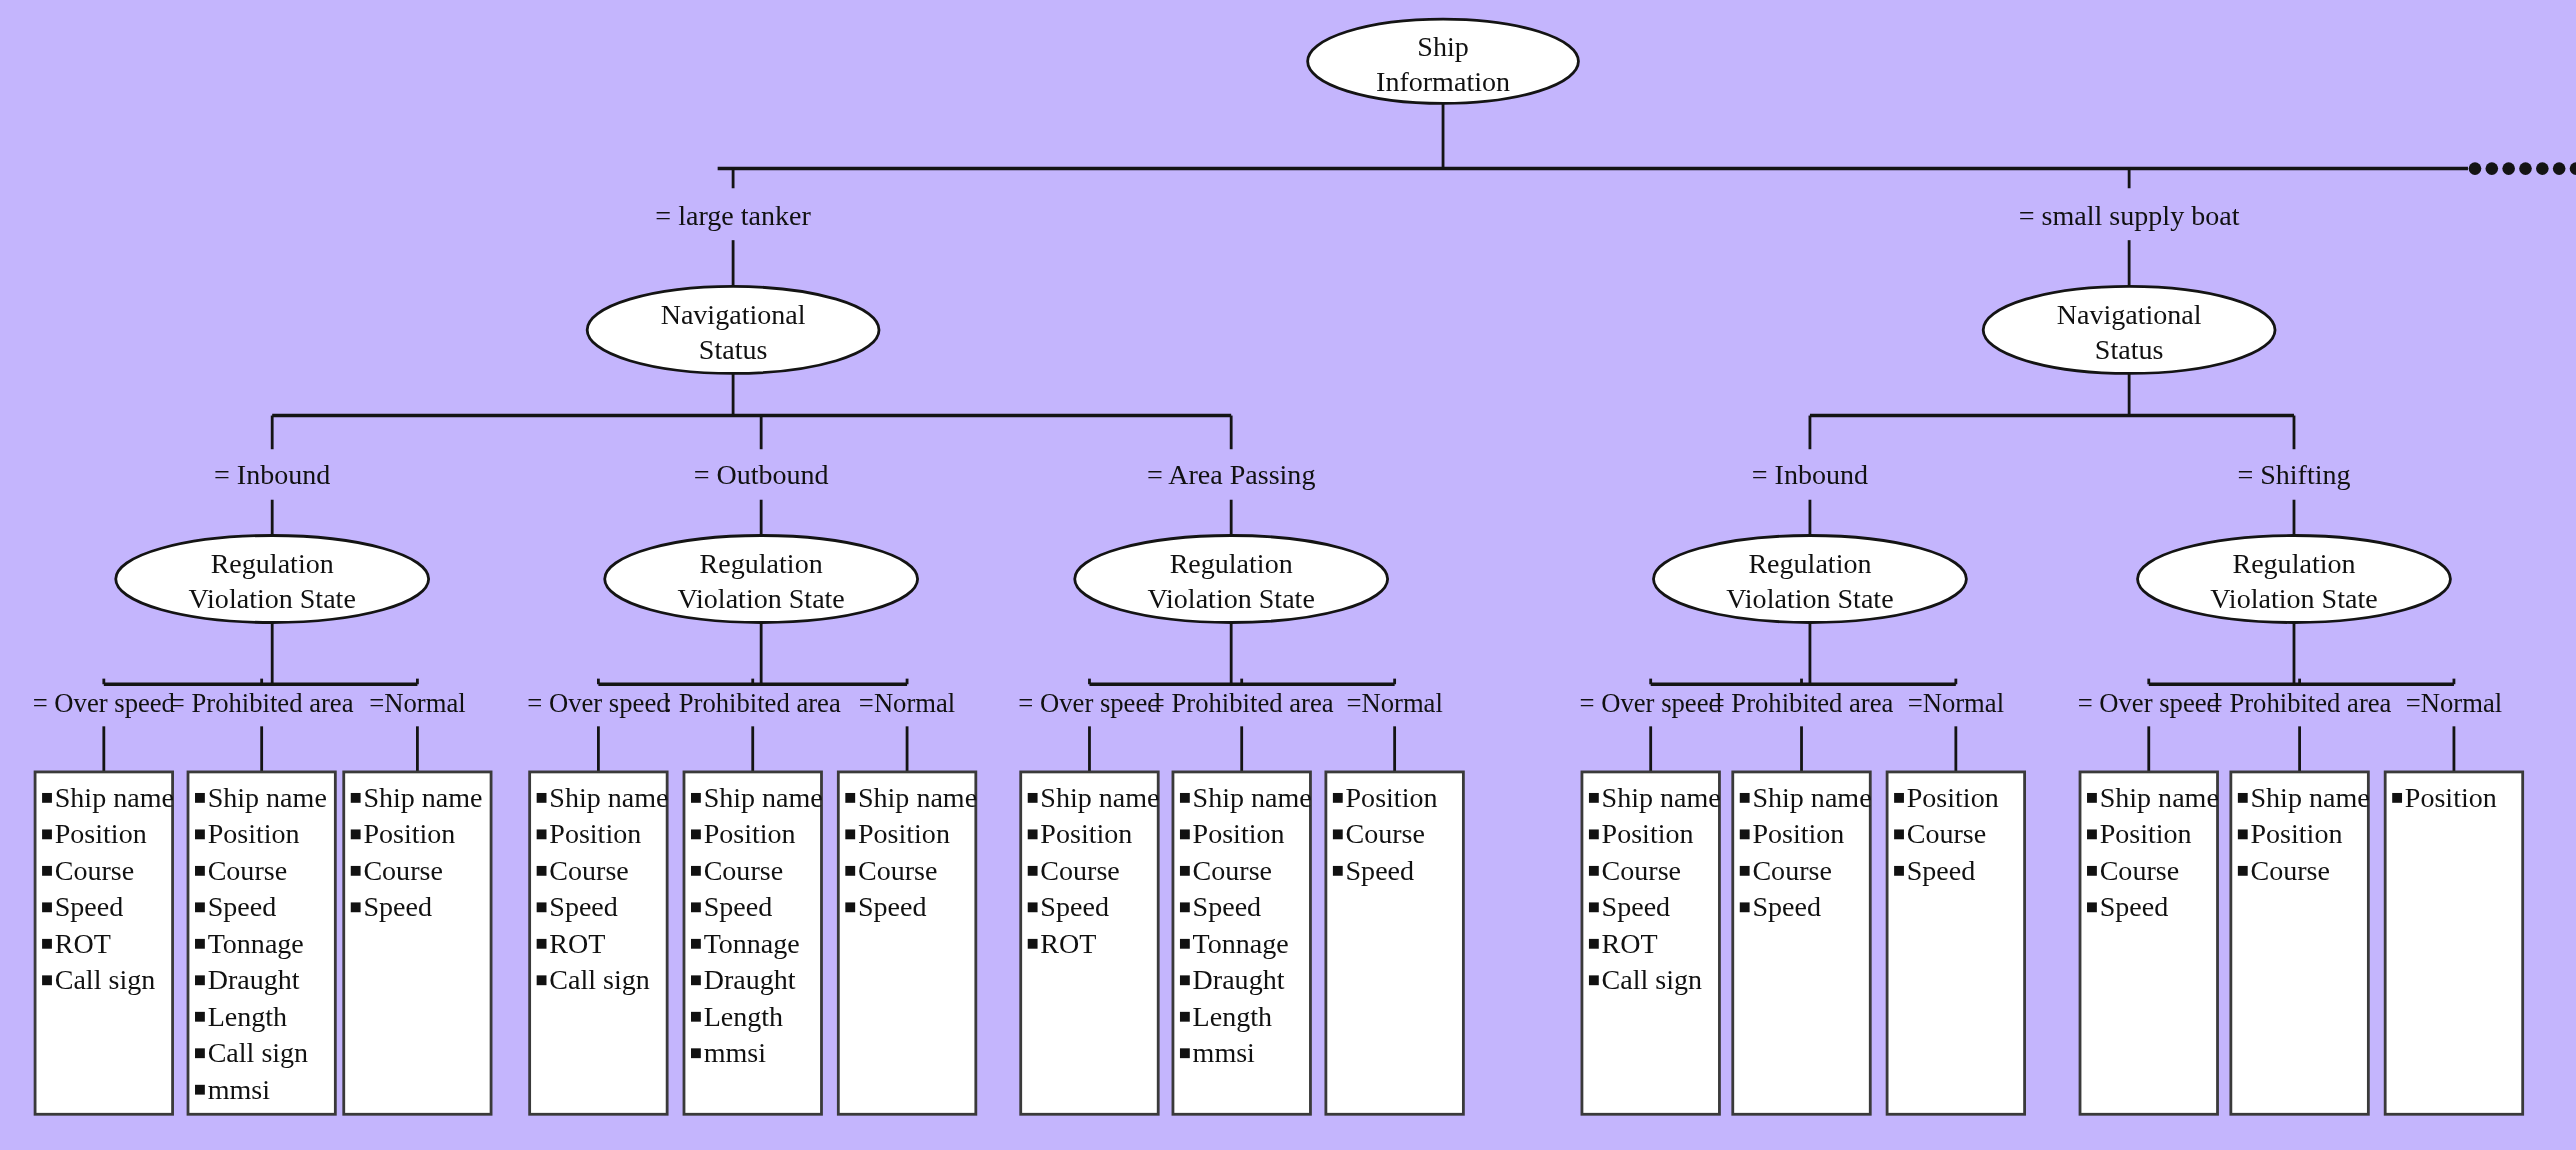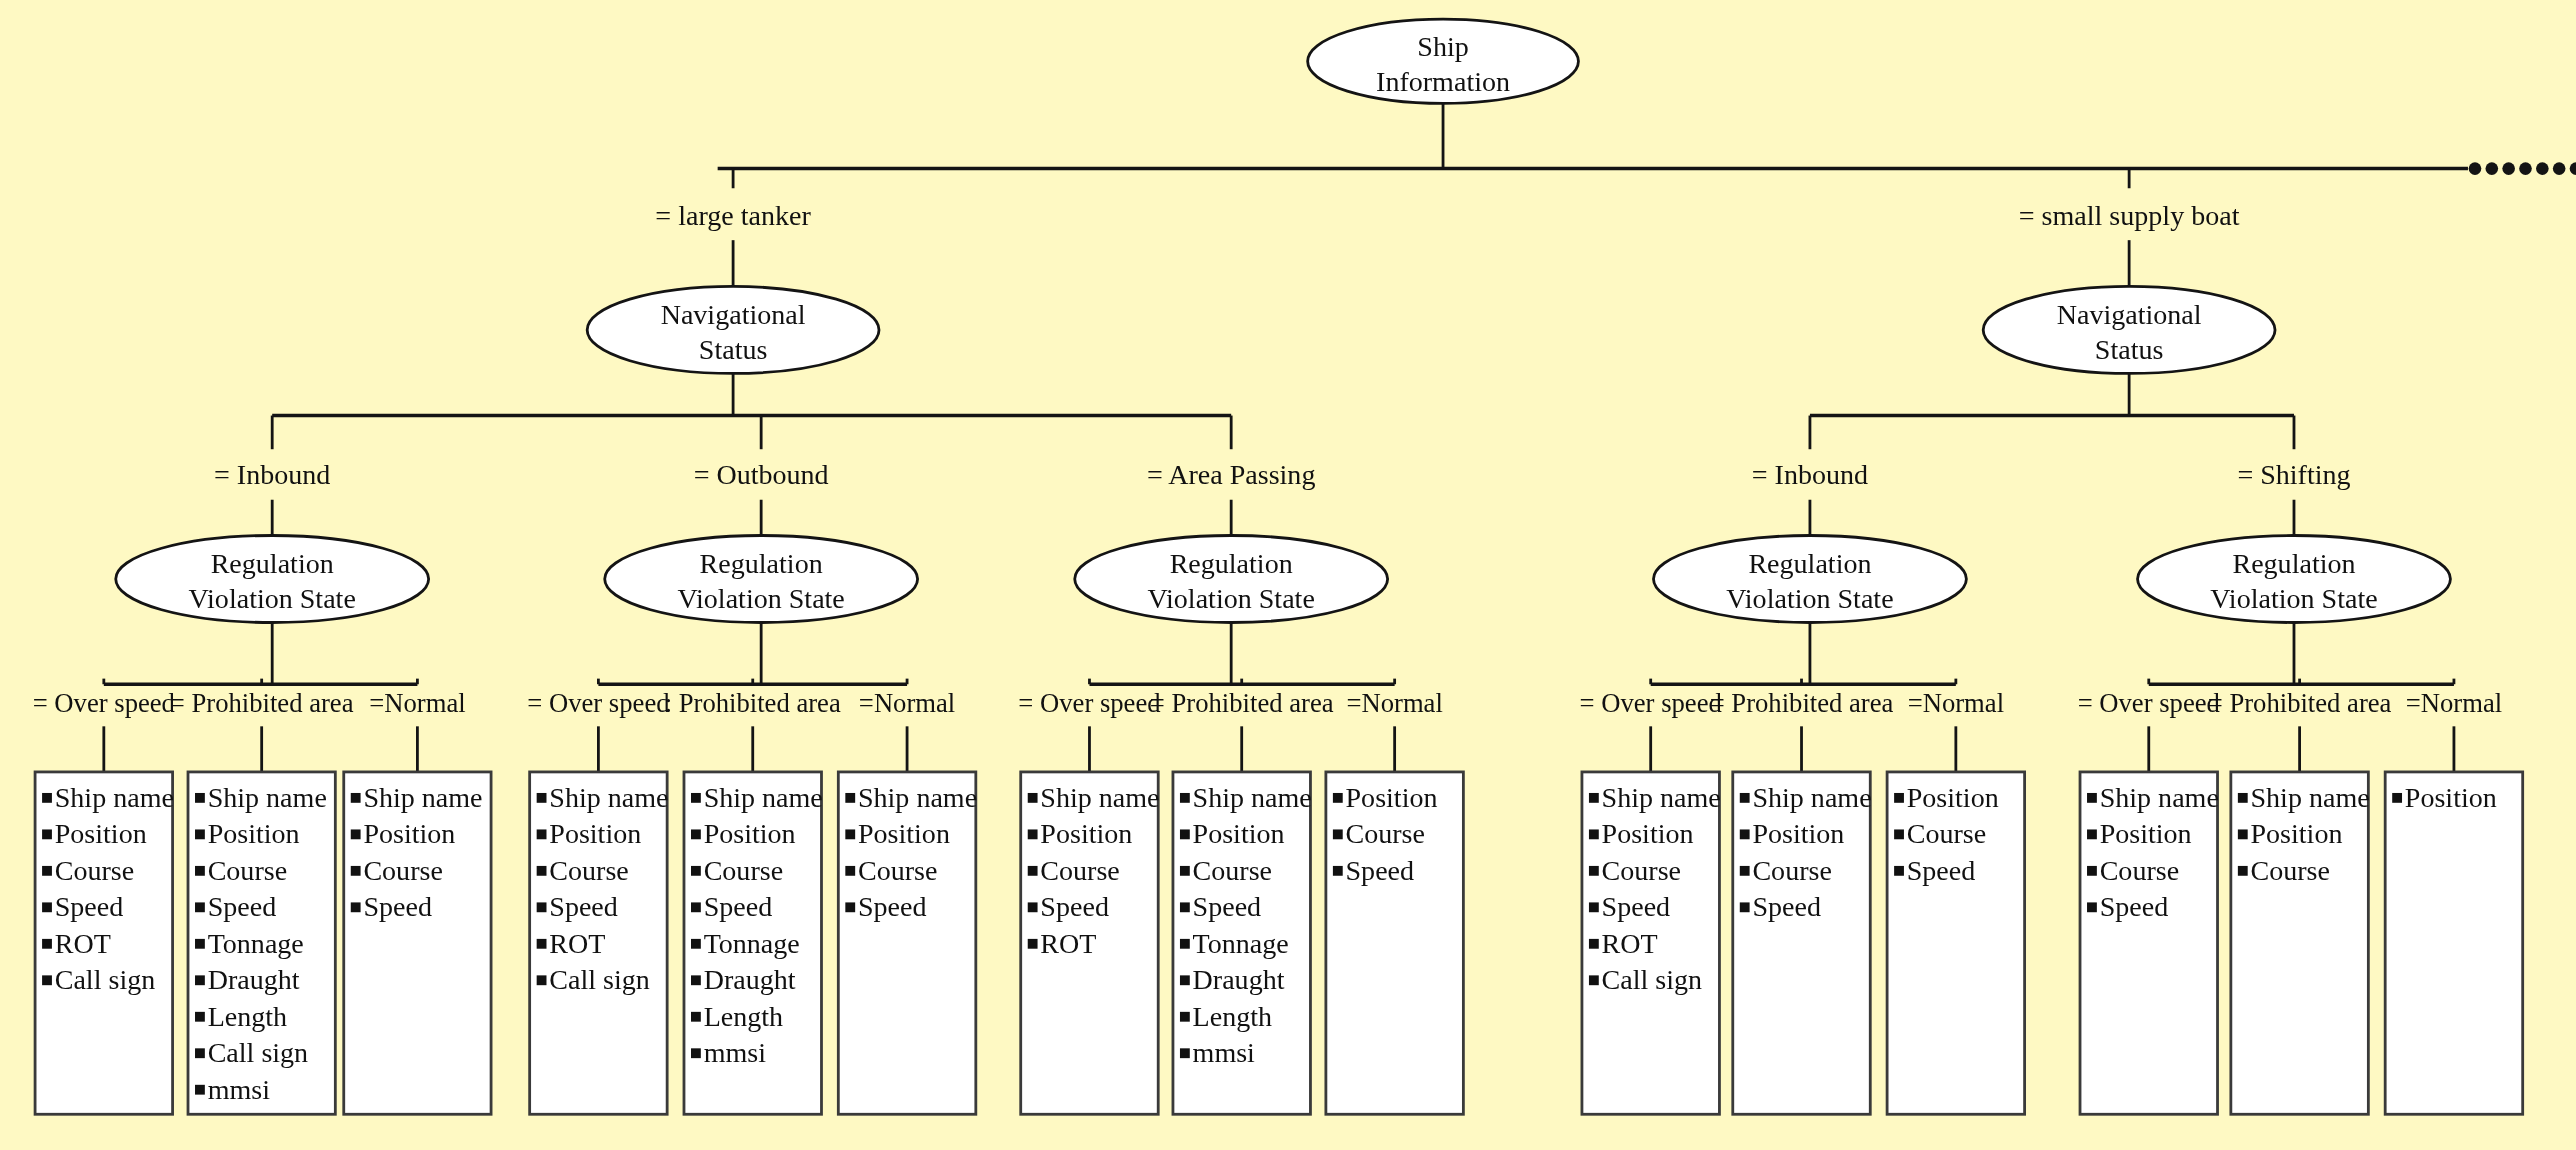--- a/index.html
+++ b/index.html
@@ -1,19 +1,19 @@
 <!DOCTYPE html>
 <html style="font-size:11.2px"><head>
 <meta charset="utf-8">
 <style>
   html,body{margin:0;padding:0;background:#ffffff;}
   #root{
     position:relative;
     width:2576px;height:1151px;
-    background:#fef9c3;
+    background:#c4b5fd;
     font-family:"Liberation Serif","DejaVu Serif",serif;
     overflow:hidden;
   }
   svg#diagram{position:absolute;left:0;top:0;width:2576px;height:1151px;display:block;}
   .edge{stroke:#141414;stroke-width:4;fill:none;stroke-linecap:butt;}
   .edge-thick{stroke:#141414;stroke-width:5;fill:none;}
   .node-ellipse{fill:#ffffff;stroke:#141414;stroke-width:4;}
   .leaf-box{fill:#ffffff;stroke:#3a3a3a;stroke-width:4;}
   .dot{fill:#141414;}
   text{fill:#111111;}

